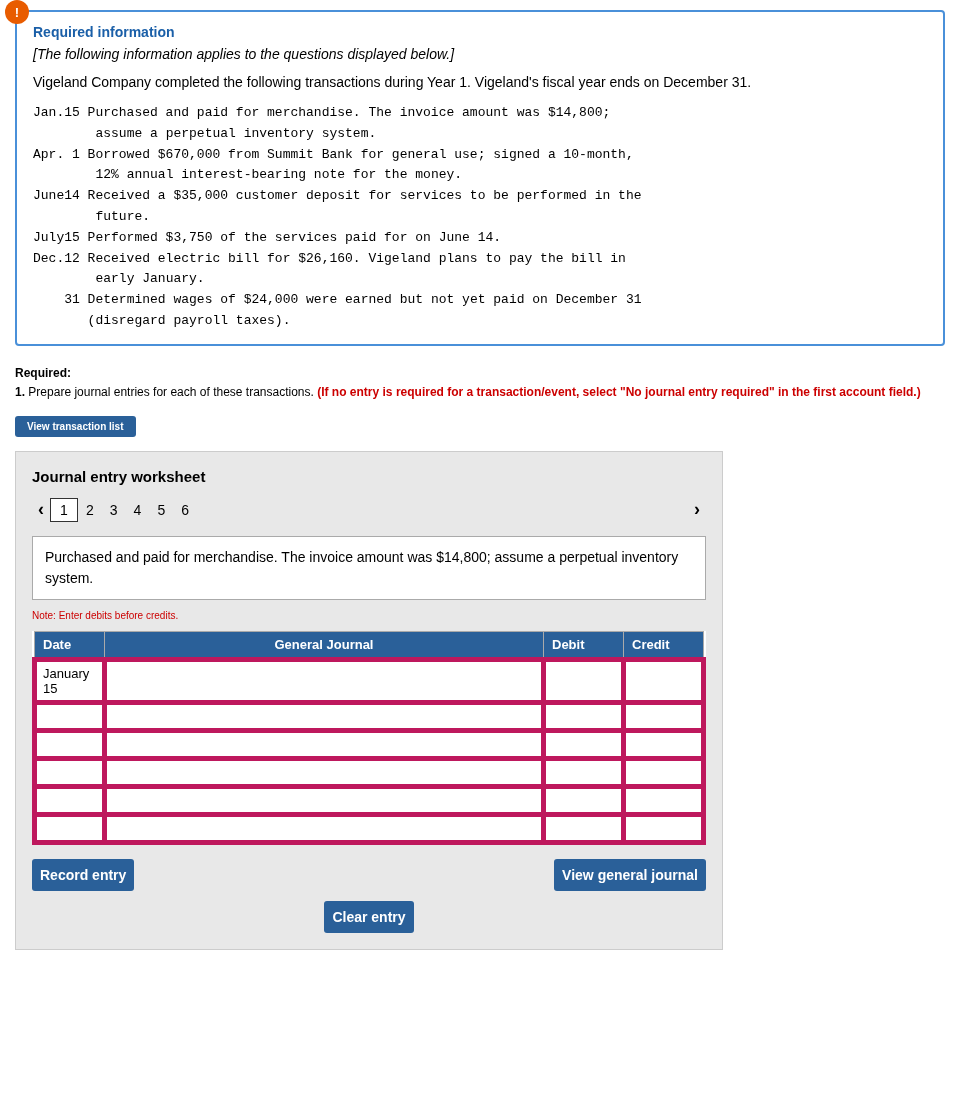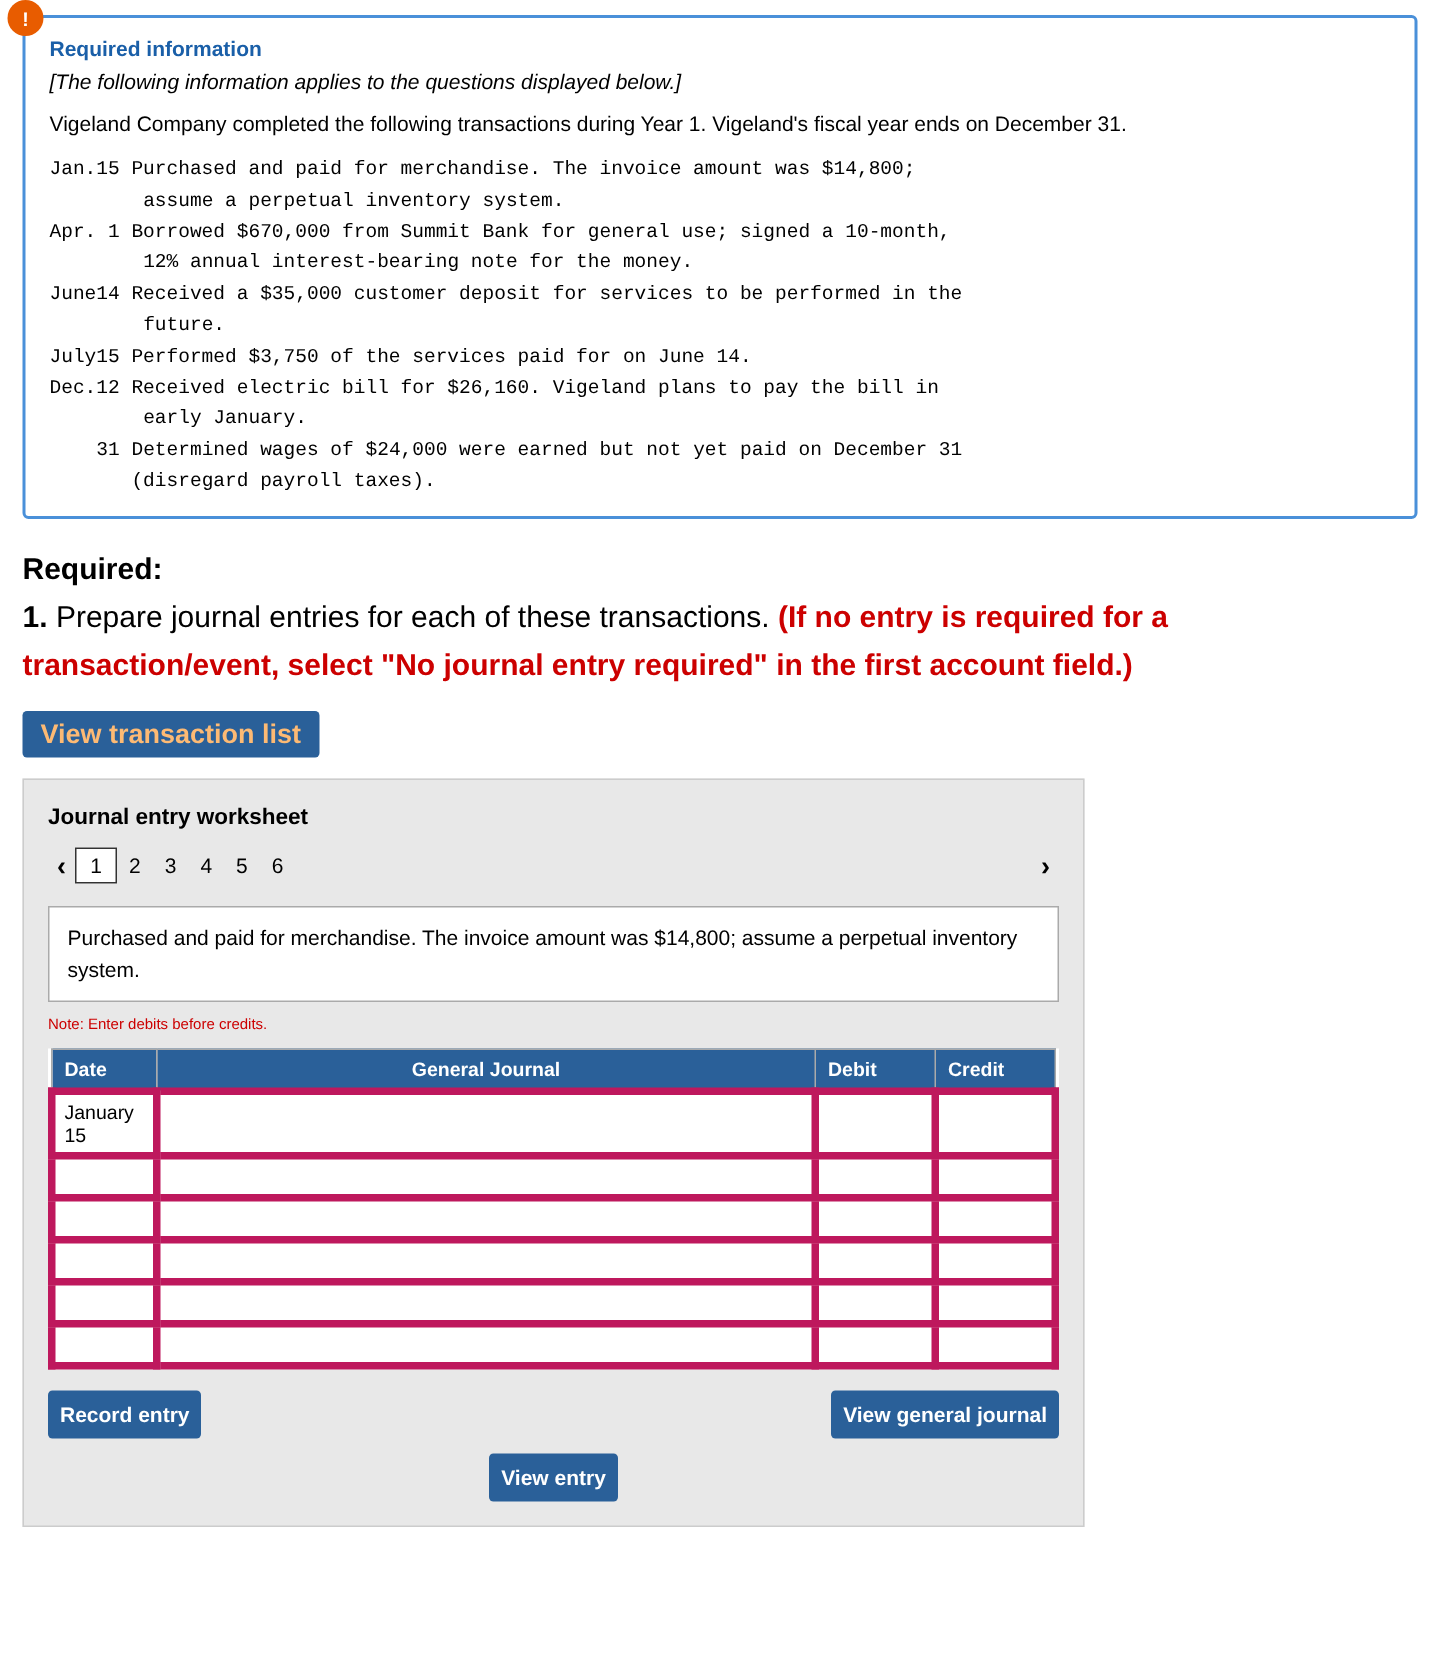--- a/index.html
+++ b/index.html
@@ -55,42 +55,42 @@
     .info-box .transactions-text {
       font-family: 'Courier New', Courier, monospace;
       font-size: 13px;
       line-height: 1.6;
       white-space: pre-wrap;
     }
 
     
     .required-section {
       margin-bottom: 14px;
-      font-size: 20px;
+      font-size: 12px;
       line-height: 1.6;
     }
     .required-section .req-label {
       font-weight: bold;
     }
     .required-section .req-number {
       font-weight: bold;
     }
     .req-red {
       color: #cc0000;
       font-weight: bold;
     }
 
     
     .view-transaction-btn {
       display: inline-block;
       background: #2a6099;
-      color: #fdba74;
+      color: #ffffff;
       padding: 5px 12px;
       border-radius: 3px;
-      font-size: 18px;
+      font-size: 10px;
       font-weight: bold;
       cursor: pointer;
       border: none;
       margin-bottom: 14px;
     }
 
     
     .journal-panel {
       border: 1px solid #ccc;
       background: #e8e8e8;
@@ -329,18 +329,18 @@
         <td class="credit-cell"><input type="text" style=""></td>
       </tr>
     </tbody>
   </table>
 
   <div class="buttons-top-row">
     <button class="btn-blue">Record entry</button>
     <button class="btn-blue">View general journal</button>
   </div>
   <div class="btn-center-row" style="margin-top:10px;">
-    <button class="btn-blue">View entry</button>
+    <button class="btn-blue">Clear entry</button>
   </div>
 </div>
 
 
 
 
 </body></html>

